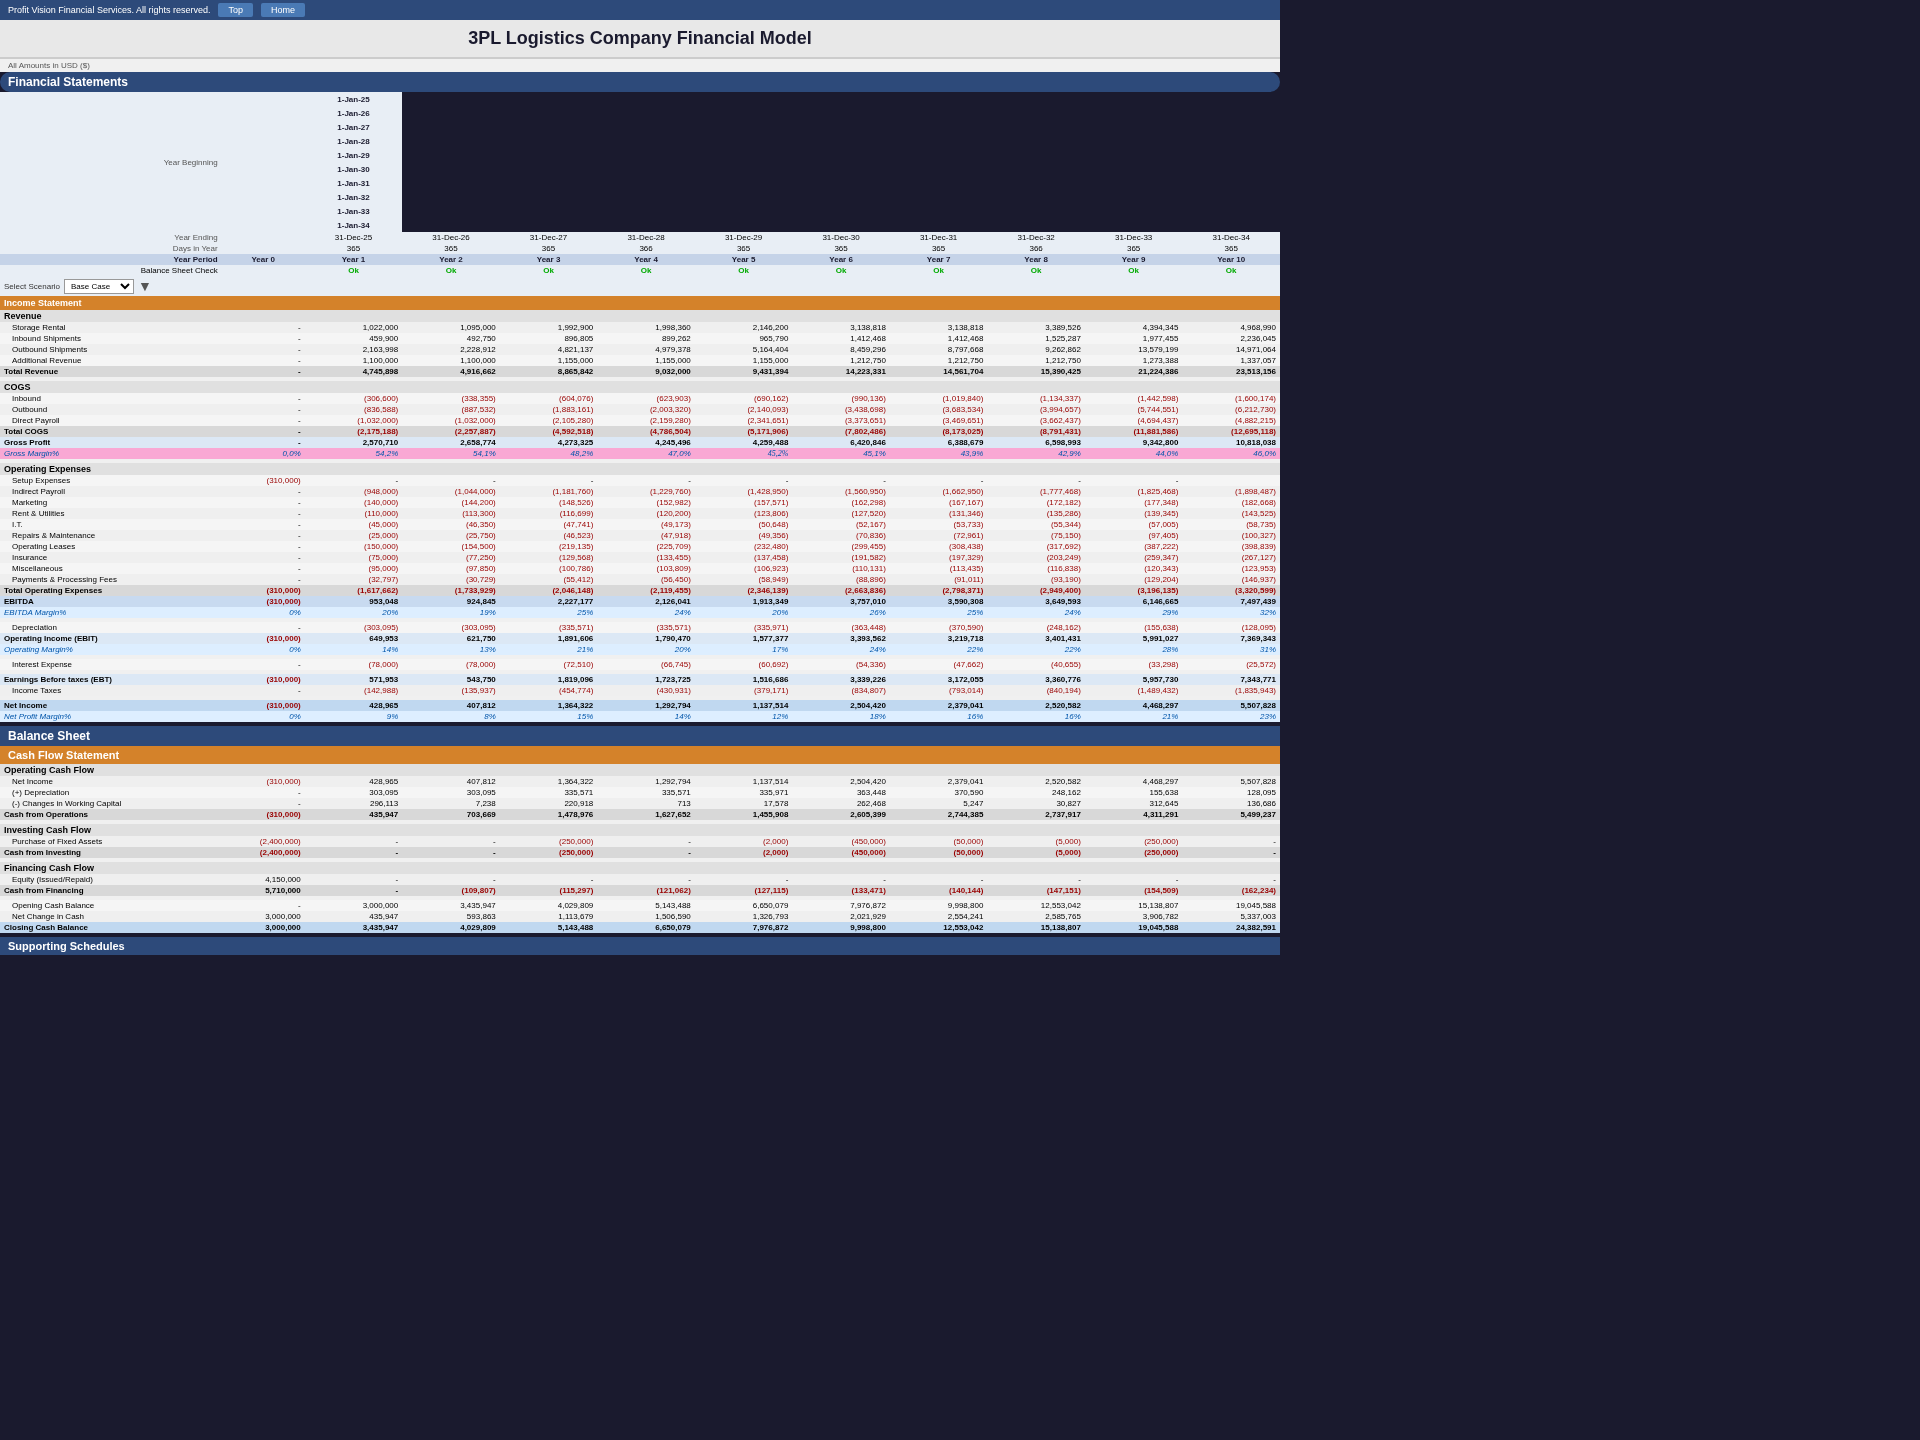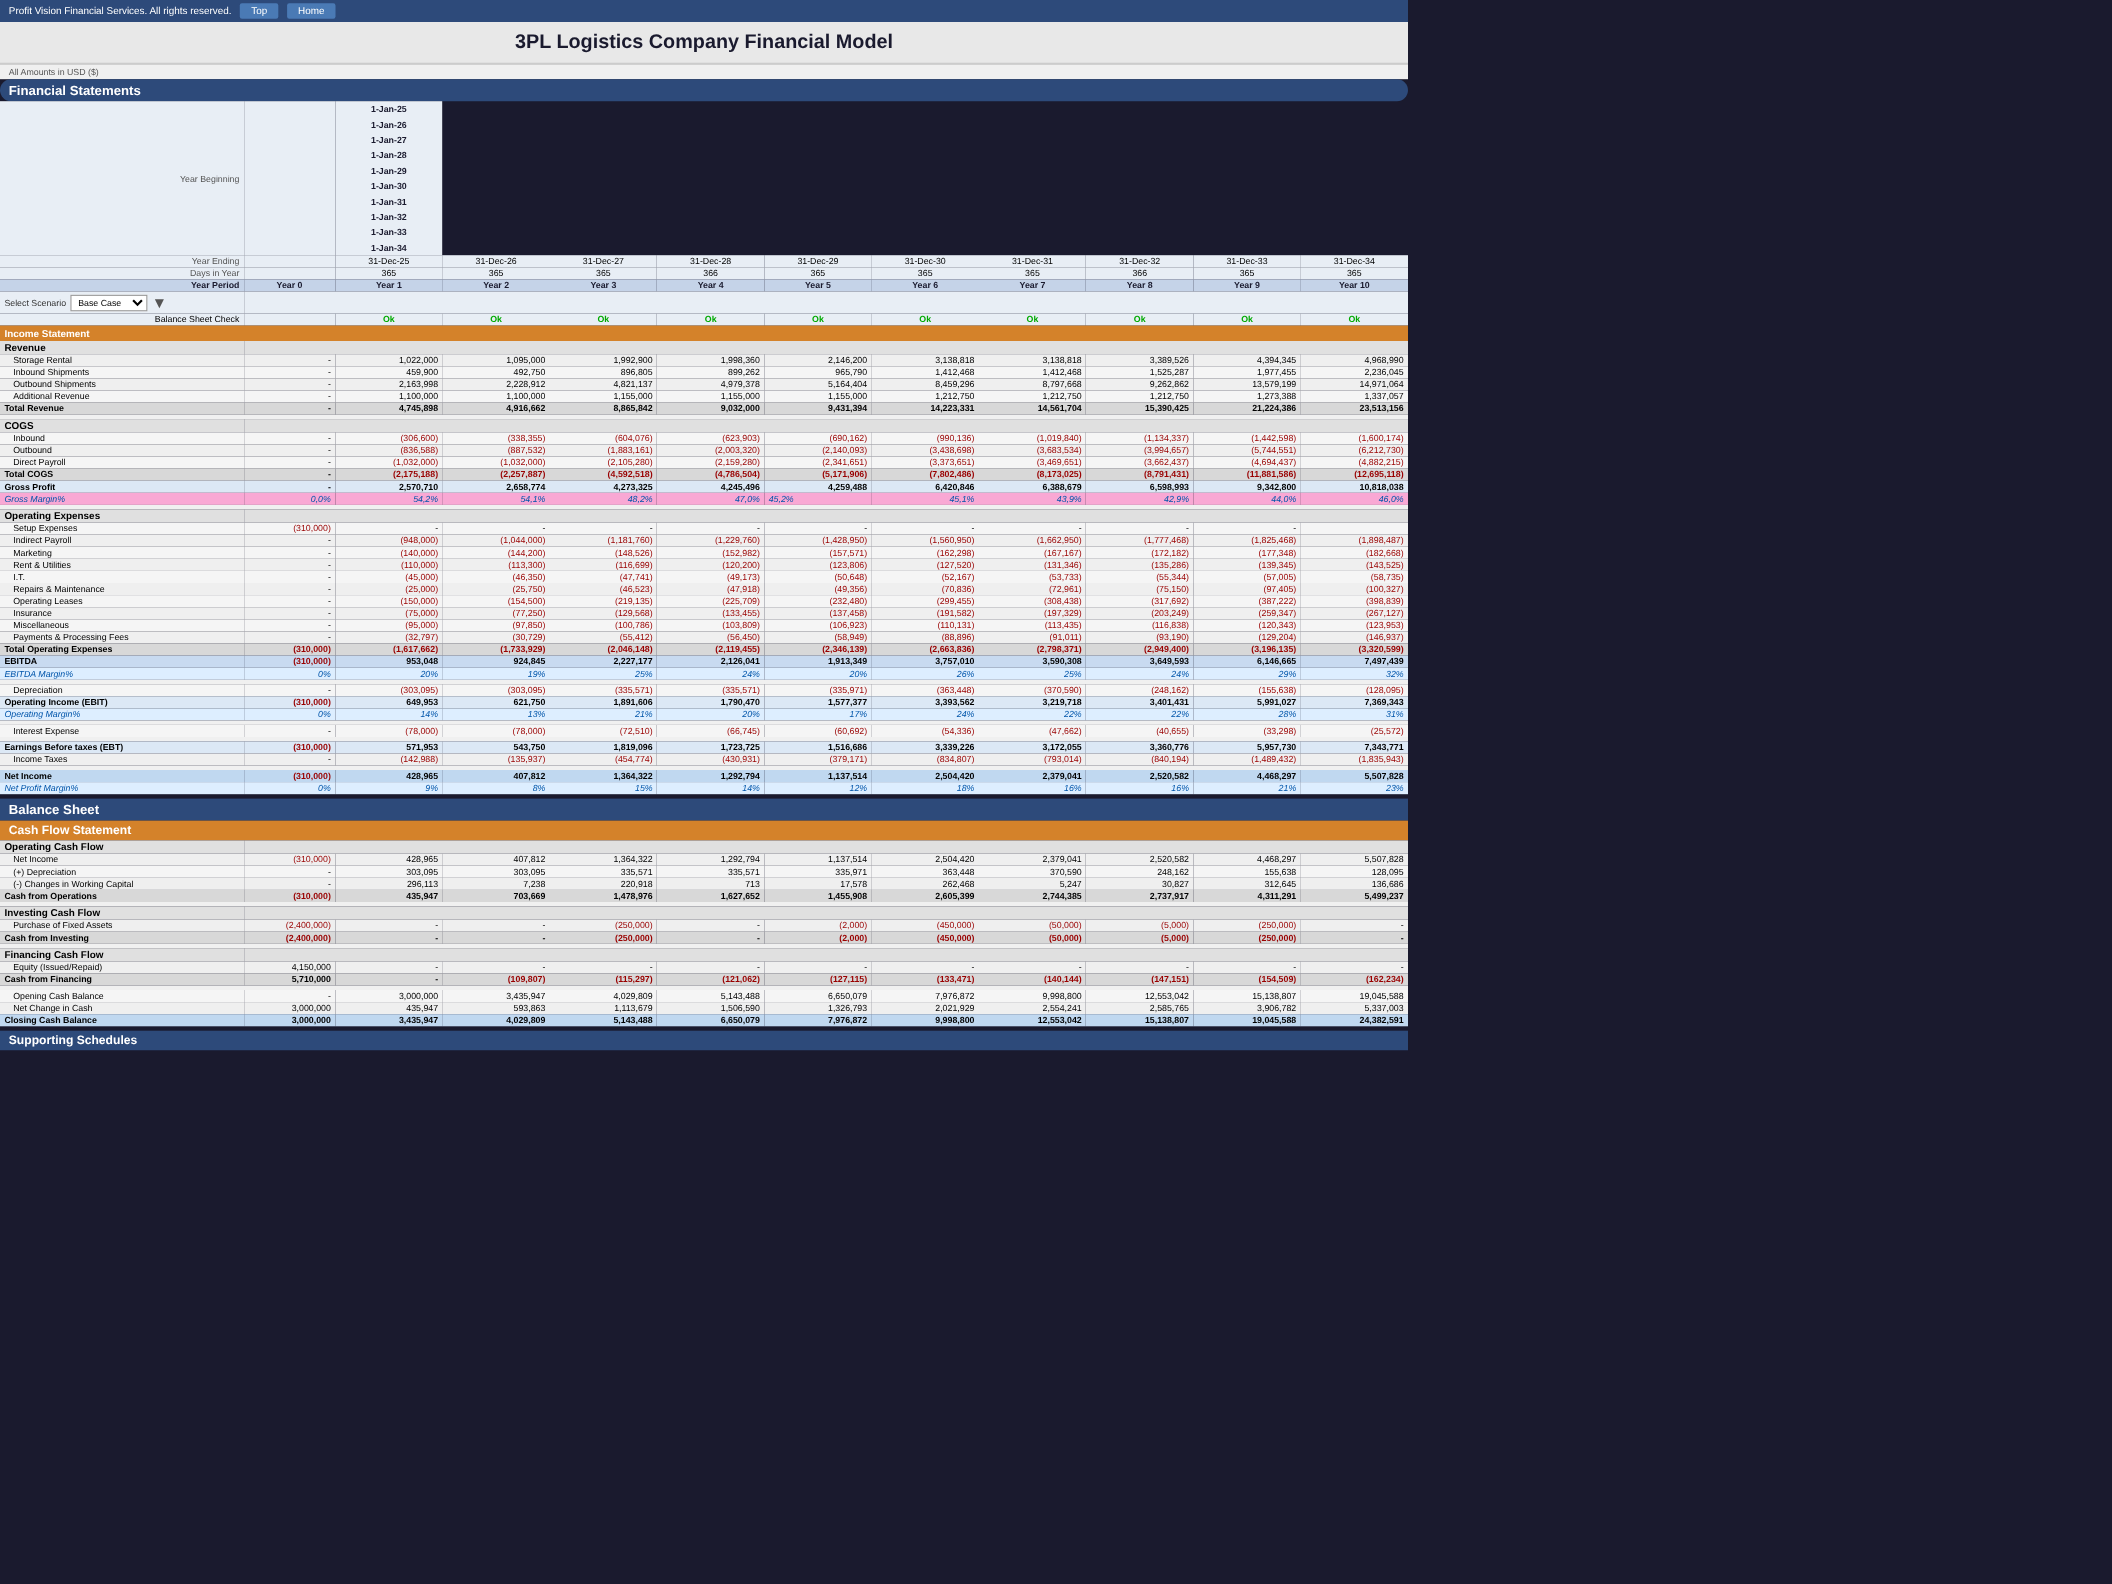--- a/index.html
+++ b/index.html
@@ -128,46 +128,46 @@
       <td style="font-size:8px;font-weight:bold;text-align:center;color:#1a1a2e;">Year 3</td>
       <td style="font-size:8px;font-weight:bold;text-align:center;color:#1a1a2e;">Year 4</td>
       <td style="font-size:8px;font-weight:bold;text-align:center;color:#1a1a2e;">Year 5</td>
       <td style="font-size:8px;font-weight:bold;text-align:center;color:#1a1a2e;">Year 6</td>
       <td style="font-size:8px;font-weight:bold;text-align:center;color:#1a1a2e;">Year 7</td>
       <td style="font-size:8px;font-weight:bold;text-align:center;color:#1a1a2e;">Year 8</td>
       <td style="font-size:8px;font-weight:bold;text-align:center;color:#1a1a2e;">Year 9</td>
       <td style="font-size:8px;font-weight:bold;text-align:center;color:#1a1a2e;">Year 10</td>
     </tr>
     <tr style="background:#e8eef5;">
-      <td style="padding:2px 4px;">
-        <div style="display:flex;align-items:center;gap:4px;">
-          <span style="font-size:8px;color:#333;">Select Scenario</span>
-          <select class="scenario-select">
-            <option>Base Case</option>
-          </select>
-          <span style="font-size:14px;color:#555;">▼</span>
-        </div>
-      </td>
-      <td colspan="11"></td>
-    </tr>
-
-    <tr style="background:#e8eef5;">
       <td style="font-size:8px;text-align:right;padding-right:4px;">Balance Sheet Check</td>
       <td></td>
       <td class="ok-cell" style="text-align:center;">Ok</td>
       <td class="ok-cell" style="text-align:center;">Ok</td>
       <td class="ok-cell" style="text-align:center;">Ok</td>
       <td class="ok-cell" style="text-align:center;">Ok</td>
       <td class="ok-cell" style="text-align:center;">Ok</td>
       <td class="ok-cell" style="text-align:center;">Ok</td>
       <td class="ok-cell" style="text-align:center;">Ok</td>
       <td class="ok-cell" style="text-align:center;">Ok</td>
       <td class="ok-cell" style="text-align:center;">Ok</td>
       <td class="ok-cell" style="text-align:center;">Ok</td>
     </tr>
+
+    <tr style="background:#e8eef5;">
+      <td style="padding:2px 4px;">
+        <div style="display:flex;align-items:center;gap:4px;">
+          <span style="font-size:8px;color:#333;">Select Scenario</span>
+          <select class="scenario-select">
+            <option>Base Case</option>
+          </select>
+          <span style="font-size:14px;color:#555;">▼</span>
+        </div>
+      </td>
+      <td colspan="11"></td>
+    </tr>
   </tbody>
 </table>
 
 <div class="subsection-header">
   <span>Income Statement</span>
 </div>
 
 <table>
   <colgroup>
     <col style="width:200px">
@@ -349,21 +349,21 @@
       <td style="text-align:right;">10,818,038</td>
     </tr>
 
     <tr class="row-italic">
       <td style="font-style:italic;">Gross Margin%</td>
       <td style="text-align:right;">0,0%</td>
       <td style="text-align:right;">54,2%</td>
       <td style="text-align:right;">54,1%</td>
       <td style="text-align:right;">48,2%</td>
       <td style="text-align:right;">47,0%</td>
-      <td style="text-align:left;">45,2%</td>
+      <td style="text-align:right;font-family:Liberation Serif, serif;">45,2%</td>
       <td style="text-align:right;">45,1%</td>
       <td style="text-align:right;">43,9%</td>
       <td style="text-align:right;">42,9%</td>
       <td style="text-align:right;">44,0%</td>
       <td style="text-align:right;">46,0%</td>
     </tr>
 
     <tr class="spacer-row">
         <td colspan="12"></td>
       </tr>

